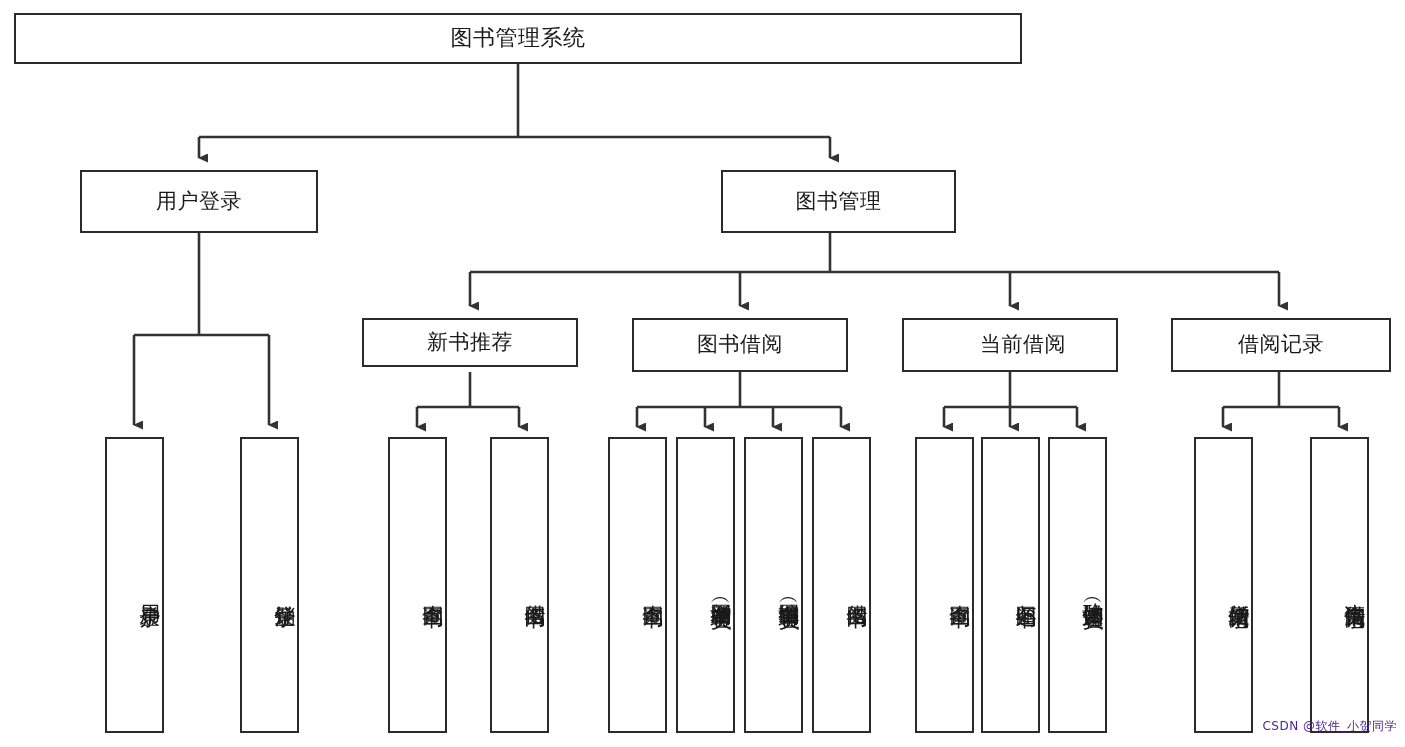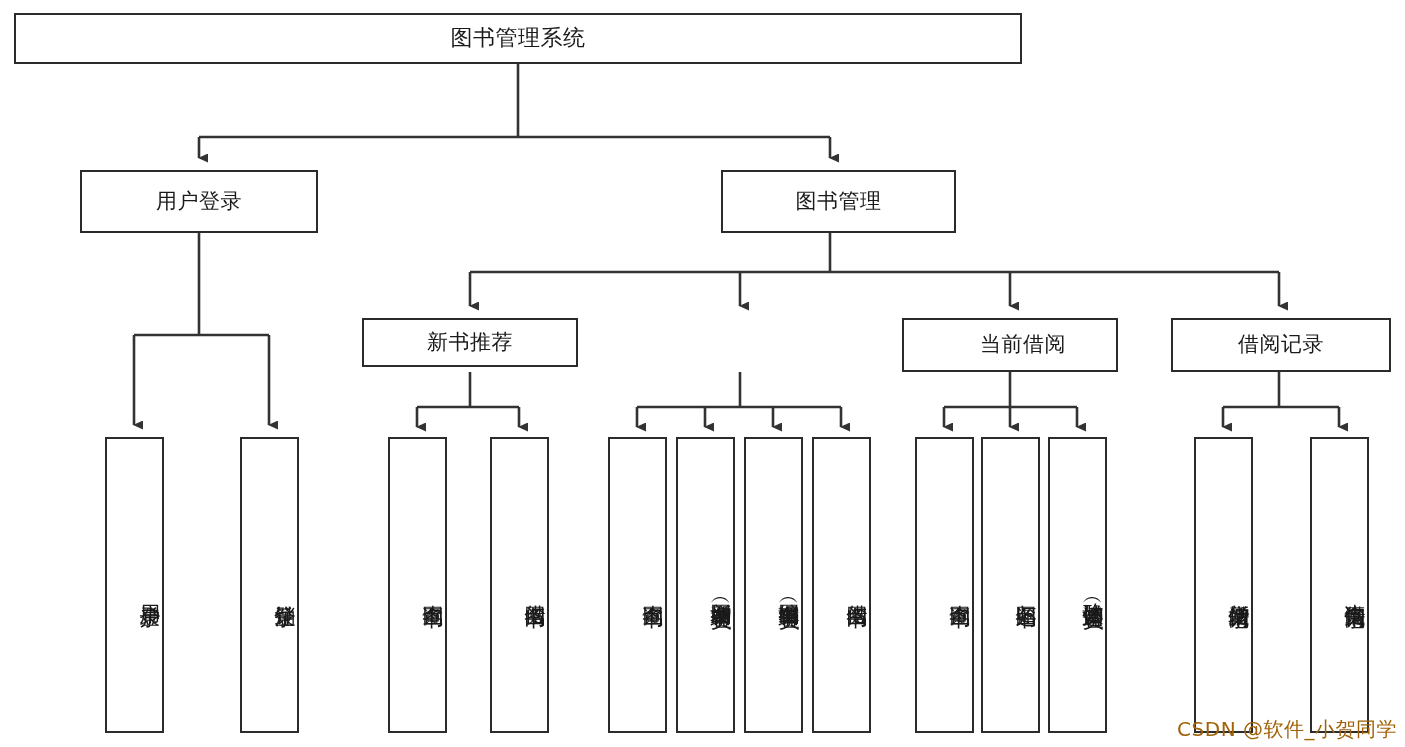--- a/index.html
+++ b/index.html
@@ -54,23 +54,23 @@
     text-align: center;
     align-items: flex-start;
     justify-content: center;
     padding-top: 10px;
     letter-spacing: 1px;
     white-space: nowrap;
   }
   #watermark {
     position: absolute;
     right: 8px;
-    bottom: 4px;
-    font-size: 20px;
-    color: #a16207;
+    bottom: 12px;
+    font-size: 12px;
+    color: #4c1d95;
     letter-spacing: 0.5px;
     white-space: nowrap;
     user-select: none;
   }
 </style>
 </head>
 <body>
 
 <div id="diagram-root">
 
@@ -123,20 +123,21 @@
       <line x1="1339" y1="407" x2="1339" y2="427" marker-end="url(#arrowhead)"></line>
     </g>
   </svg>
 
   <div class="node horizontal root" style="left:14px; top:13px; width:1008px; height:51px;">图书管理系统</div>
 
   <div class="node horizontal" style="left:80px; top:170px; width:238px; height:63px;">用户登录</div>
   <div class="node horizontal" style="left:711px; top:170px; width:235px; height:63px;margin-left:10px;">图书管理</div>
 
   <div class="node horizontal" style="left:362px; top:318px; width:216px; height:49px;">新书推荐</div>
+  <div class="node horizontal" style="left:632px; top:318px; width:216px; height:54px;">图书借阅</div>
   <div class="node horizontal" style="left:902px; top:318px; width:216px; height:54px;padding-left:32px;">当前借阅</div>
   <div class="node horizontal" style="left:1171px; top:318px; width:220px; height:54px;">借阅记录</div>
 
   <div class="node vertical" style="left:105px; top:437px; width:59px; height:296px;">用户登录</div>
   <div class="node vertical" style="left:240px; top:437px; width:59px; height:296px;">注销登录</div>
 
   <div class="node vertical" style="left:388px; top:437px; width:59px; height:296px;">查询图书</div>
   <div class="node vertical" style="left:490px; top:437px; width:59px; height:296px;">借阅图书</div>
 
   <div class="node vertical" style="left:608px; top:437px; width:59px; height:296px;">查询图书</div>

